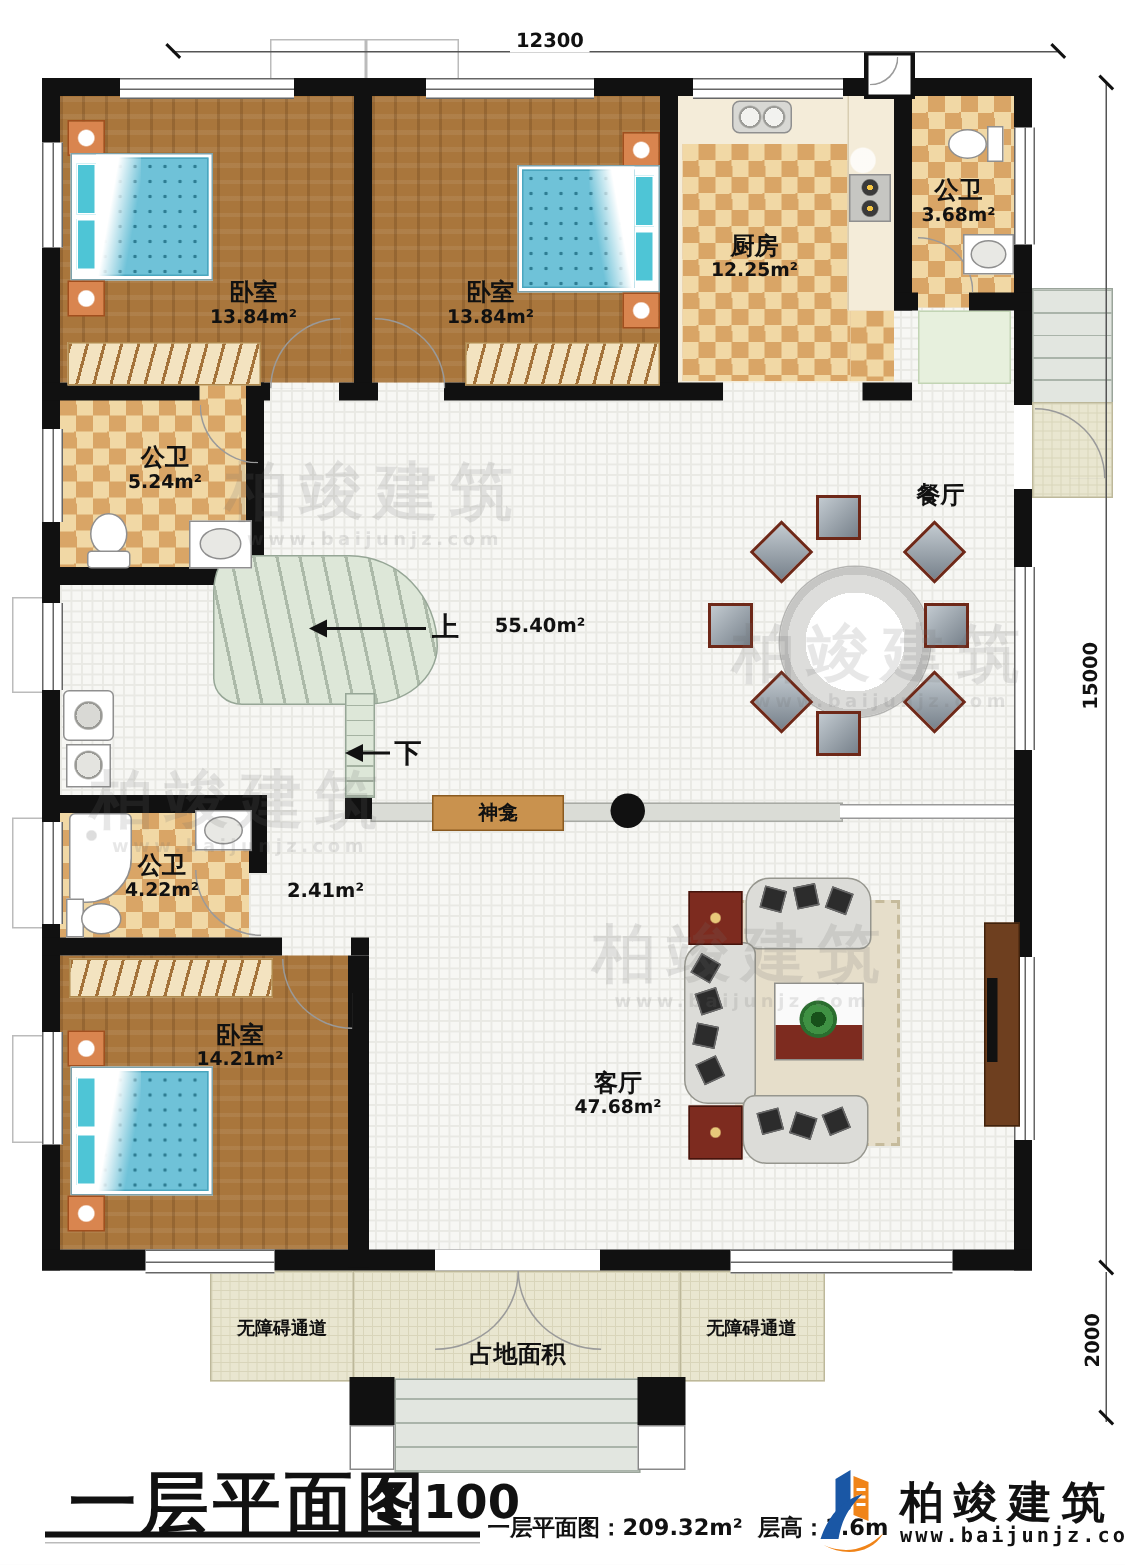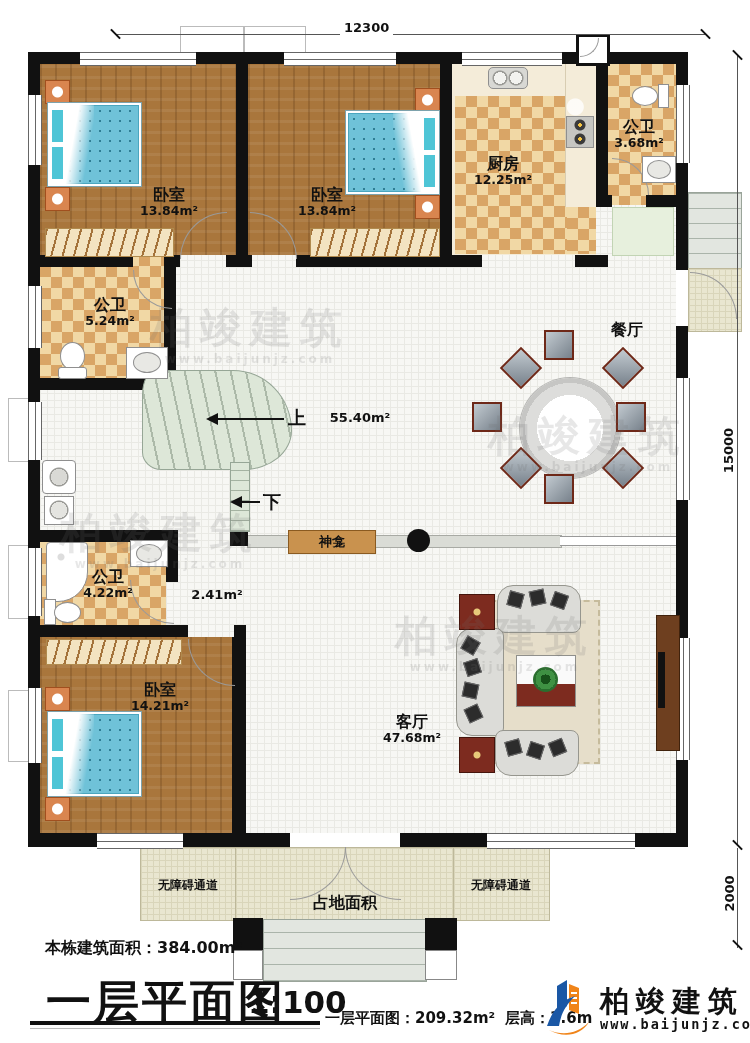--- a/index.html
+++ b/index.html
@@ -345,24 +345,20 @@
   </div>
   <div class="abs wm" style="left:60px;top:505px;">
     <span class="wm-main">柏竣建筑</span>
     <span class="wm-url">www.baijunjz.com</span>
   </div>
   <div class="abs wm" style="left:395px;top:608px;">
     <span class="wm-main">柏竣建筑</span>
     <span class="wm-url">www.baijunjz.com</span>
   </div>
 
-  <div class="abs f-row" style="left:45px;top:938px;font-size:16px;">
-    <span>本栋建筑面积：</span>
-    <span>384.00m²</span>
-  </div>
   <div class="abs f-title" style="left:46px;top:972px;">一层平面图</div>
   <div class="abs" style="left:30px;top:1021px;width:290px;height:4px;background:#111;z-index:30;"></div>
   <div class="abs" style="left:30px;top:1028px;width:290px;height:1px;background:#bbb;z-index:30;"></div>
   <div class="abs f-scale" style="left:248px;top:984px;">1:100</div>
   <div class="abs f-row" style="left:325px;top:1009px;font-size:15px;gap:10px;">
     <span><span>一层平面图：</span><span>209.32m²</span></span>
     <span><span>层高：</span><span>3.6m</span></span>
   </div>
 
   <div class="abs" style="left:543px;top:978px;width:52px;height:58px;z-index:30;">

